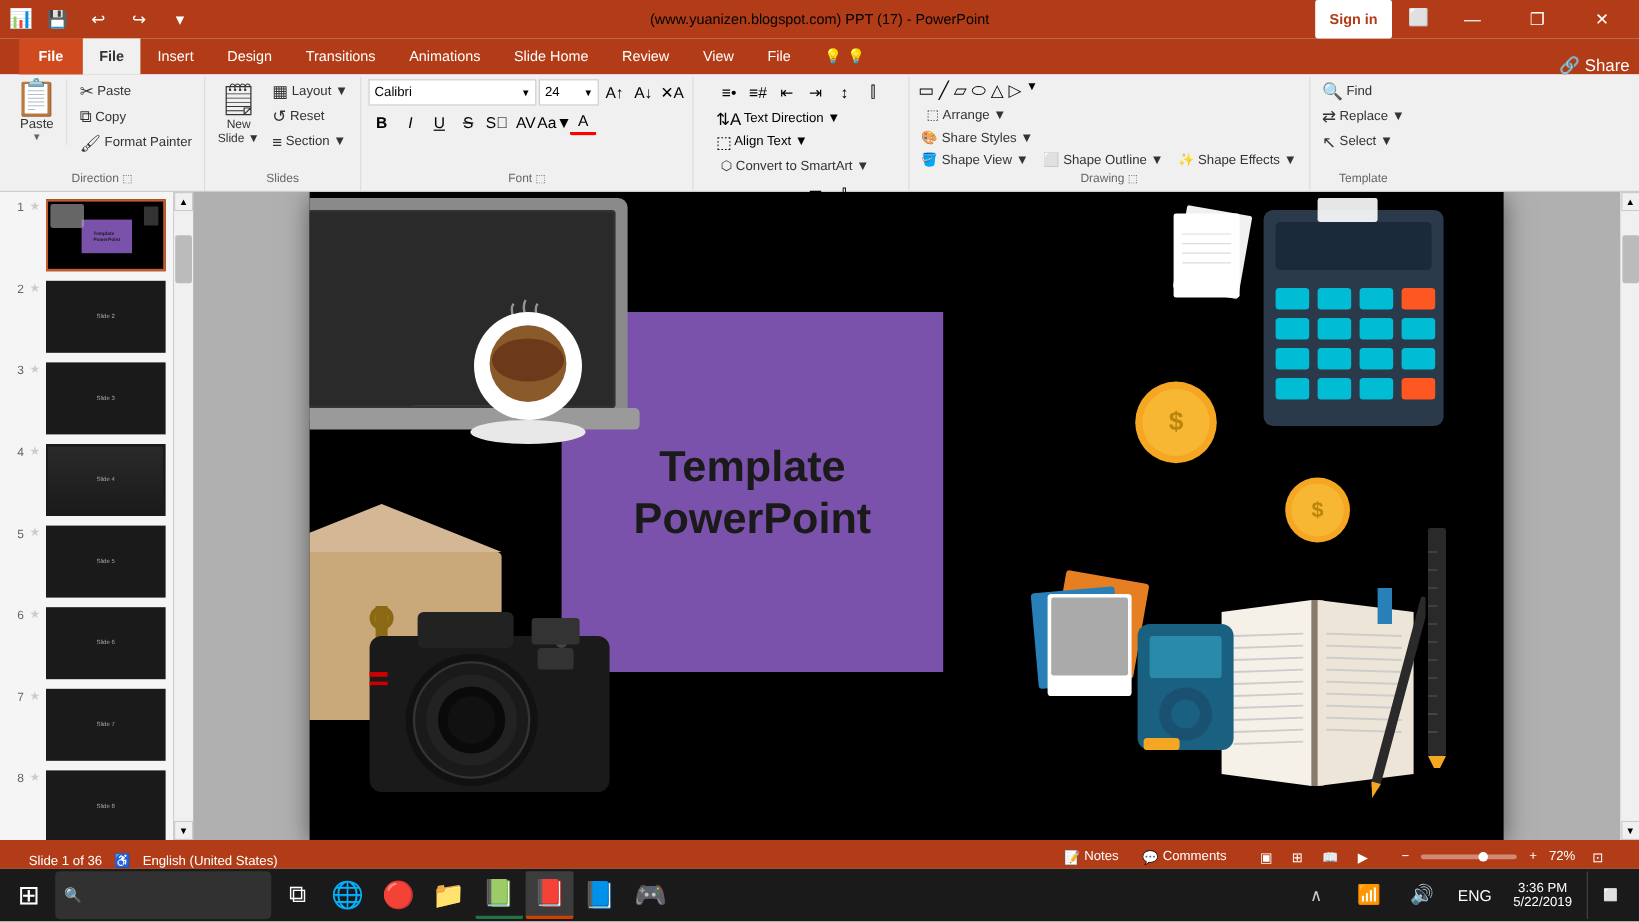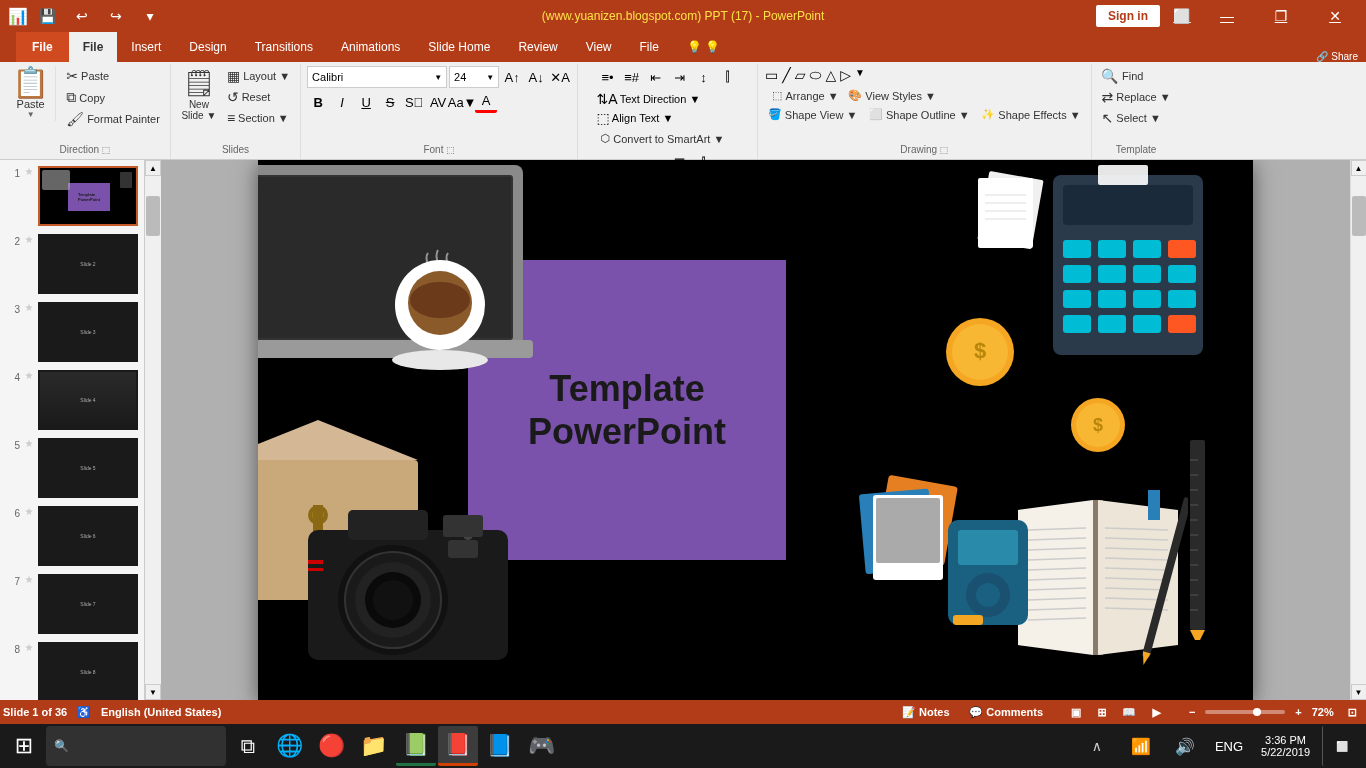--- a/index.html
+++ b/index.html
@@ -13,21 +13,21 @@
       align-items: center;
       justify-content: space-between;
       padding: 0 8px;
       color: white;
     }
     #titlebar .title-center {
       position: absolute;
       left: 50%;
       transform: translateX(-50%);
       font-size: 12px;
-      color: #fde047;
+      color: #000000;
     }
     #titlebar .win-btn {
       width: 46px;
       height: 32px;
       display: flex;
       align-items: center;
       justify-content: center;
       cursor: pointer;
       font-size: 14px;
       color: white;
@@ -247,25 +247,24 @@
       text-align: center;
       line-height: 1.2;
     }
 
     
     #statusbar {
       height: 24px;
       background: #b23c17;
       color: white;
       display: flex;
-      align-items: center;
-      padding: 0 3px;
+      align-items: flex-end;
+      padding: 0 24px;
       font-size: 11px;
       gap: 10px;
-      font-weight: bold;
     }
     .status-right {
       margin-left: auto;
       display: flex;
       align-items: center;
       gap: 8px;
     }
     .status-btn {
       padding: 0 6px;
       height: 20px;
@@ -389,21 +388,21 @@
 
 <div id="titlebar">
   <div class="title-left">
     <span class="title-icon">📊</span>
     <div class="qat-btn" title="Save">💾</div>
     <div class="qat-btn" title="Undo">↩</div>
     <div class="qat-btn" title="Redo">↪</div>
     <div class="qat-btn" title="Customize">▾</div>
   </div>
   <span class="title-center">(www.yuanizen.blogspot.com) PPT (17) - PowerPoint</span>
-  <div style="display:flex;align-items:center;gap:8px;margin-left:auto;text-decoration:underline;">
+  <div style="display:flex;gap:8px;margin-left:auto;">
     <button class="sign-in-btn">Sign in</button>
     <div class="qat-btn">⬜</div>
     <div class="win-btn">—</div>
     <div class="win-btn">❐</div>
     <div class="win-btn close">✕</div>
   </div>
 </div>
 
 <div id="ribbon-tabs">
   <div class="ribbon-tab file">File</div>
@@ -414,21 +413,21 @@
   <div class="ribbon-tab">Animations</div>
   <div class="ribbon-tab">Slide Home</div>
   <div class="ribbon-tab">Review</div>
   <div class="ribbon-tab">View</div>
   <div class="ribbon-tab">File</div>
   <div class="ribbon-tab" style="display:flex;align-items:center;gap:4px;">
     <span>💡</span>
     <span>💡</span>
   </div>
   <div style="margin-left:auto;display:flex;align-items:center;padding-right:8px;">
-    <span style="color:white;font-size:10px;cursor:pointer;">🔗 Share</span>
+    <span style="color:white;font-size:14px;cursor:pointer;">🔗 Share</span>
   </div>
 </div>
 
 <div id="ribbon">
 
   <div class="ribbon-group">
     <div class="ribbon-group-content">
       <div style="display:flex;flex-direction:column;align-items:center;cursor:pointer;padding:2px 6px;border-right:1px solid #e0e0e0;margin-right:4px;">
         <span style="font-size:30px;line-height:1;">📋</span>
         <span style="font-size:11px;color:#333;">Paste</span>
@@ -561,21 +560,21 @@
         <span style="cursor:pointer;font-size:14px;padding:1px;">⬭</span>
         <span style="cursor:pointer;font-size:14px;padding:1px;">△</span>
         <span style="cursor:pointer;font-size:14px;padding:1px;">▷</span>
         <span style="cursor:pointer;font-size:10px;padding:1px;">▼</span>
         <div class="ribbon-btn-small" style="margin-left:4px;">
           <span>⬚</span>
           <span>Arrange ▼</span>
         </div>
         <div class="ribbon-btn-small">
           <span>🎨</span>
-          <span>View Styles ▼</span>
+          <span>Share Styles ▼</span>
         </div>
       </div>
       <div style="display:flex;gap:4px;align-items:center;flex-wrap:wrap;">
         <div class="ribbon-btn-small">
           <span>🪣</span>
           <span>Shape View ▼</span>
         </div>
         <div class="ribbon-btn-small">
           <span>⬜</span>
           <span>Shape Outline ▼</span>

